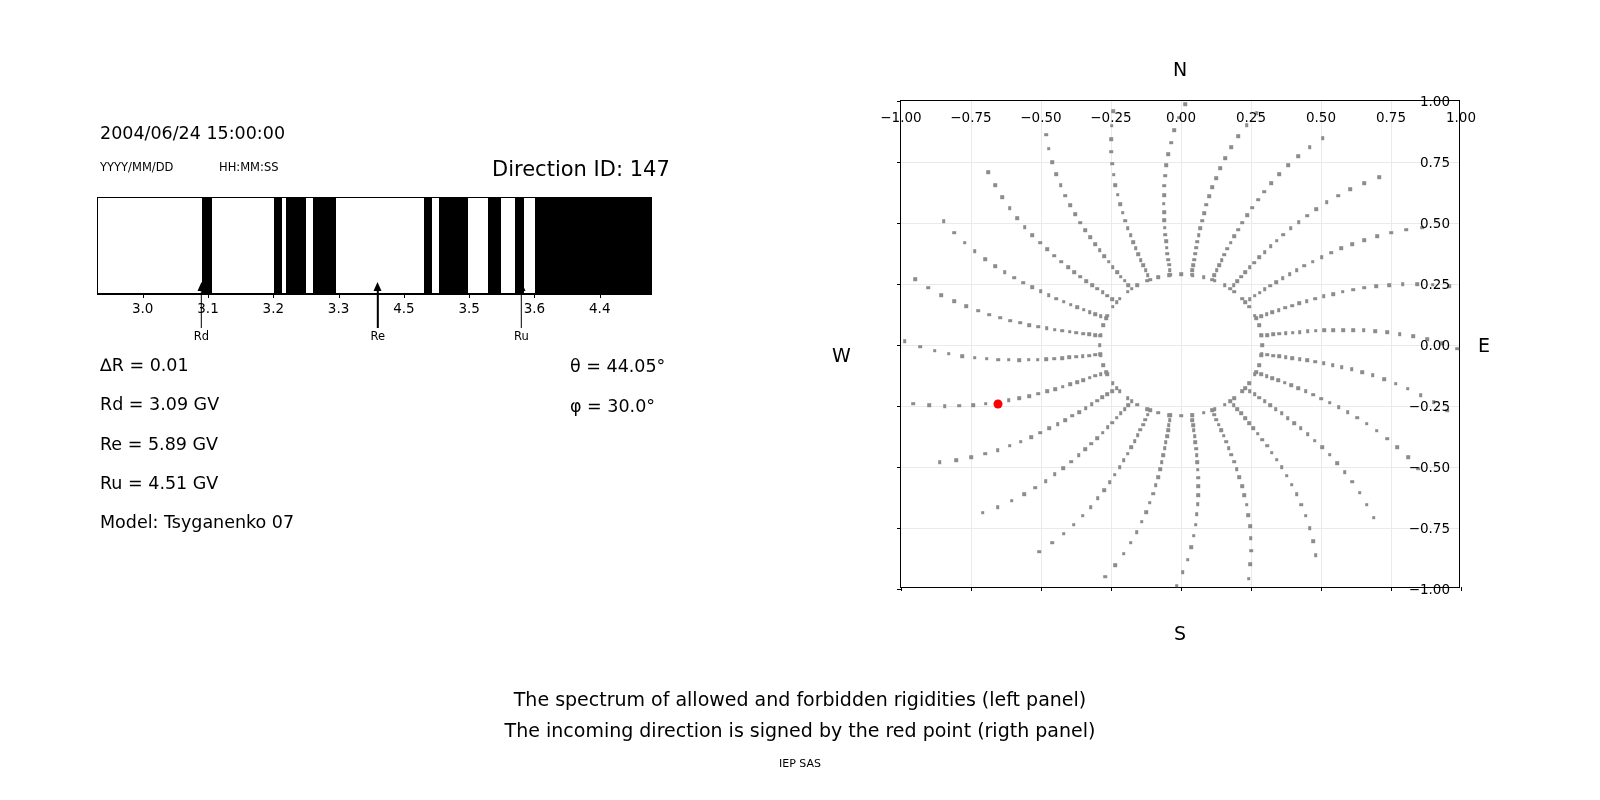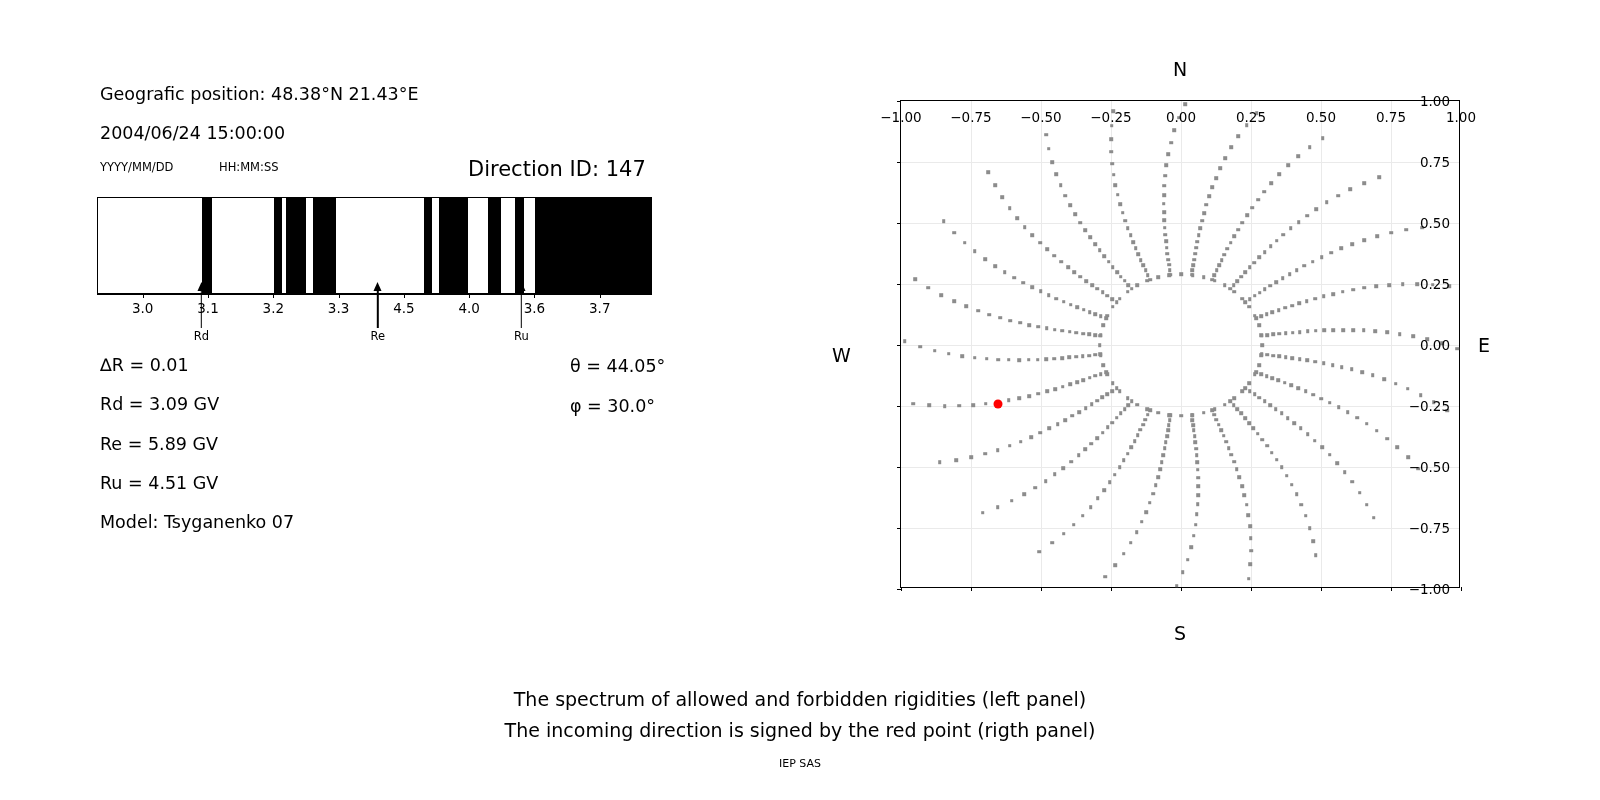--- a/index.html
+++ b/index.html
@@ -26,21 +26,21 @@
 
   .info-line {
     position: absolute;
     white-space: nowrap;
     color: #000;
   }
   #geo-position { left: 100px; top: 84px;  font-size: 17.5px; }
   #datetime     { left: 100px; top: 123px; font-size: 17.5px; }
   #date-format  { left: 100px; top: 160px; font-size: 11.5px; }
   #time-format  { left: 219px; top: 160px; font-size: 11.5px; }
-  #direction-id { left: 468px; top: 157px; font-size: 21px; }
+  #direction-id { left: 492px; top: 157px; font-size: 21px; }
 
   
   #spectrum-wrap {
     position: absolute;
     left: 97px; top: 197px;
     width: 555px; height: 97px;
   }
   #spectrum-bar {
     position: absolute;
     left: 0; top: 0;
@@ -215,21 +215,20 @@
     text-align: center;
     top: 757px;
     font-size: 11px;
   }
 </style>
 </head>
 <body>
 
 <div id="left-panel">
 
-  <div class="info-line" id="geo-position">Geografic position: 48.38°N 21.43°E</div>
 
   <div class="info-line" id="datetime">2004/06/24 15:00:00</div>
 
   <div class="info-line" id="date-format">YYYY/MM/DD</div>
 
   <div class="info-line" id="time-format">HH:MM:SS</div>
 
   <div class="info-line" id="direction-id">Direction ID: 147</div>
 
   <div id="spectrum-wrap">
@@ -252,25 +251,25 @@
       <div class="tick-label" style="left: 45.7059px;">3.0</div>
       <div class="tick" style="left: 111px;"></div>
       <div class="tick-label" style="left: 111px;">3.1</div>
       <div class="tick" style="left: 176.294px;"></div>
       <div class="tick-label" style="left: 176.294px;">3.2</div>
       <div class="tick" style="left: 241.588px;"></div>
       <div class="tick-label" style="left: 241.588px;">3.3</div>
       <div class="tick" style="left: 306.882px;"></div>
       <div class="tick-label" style="left: 306.882px;">4.5</div>
       <div class="tick" style="left: 372.176px;"></div>
-      <div class="tick-label" style="left: 372.176px;">4.0</div>
+      <div class="tick-label" style="left: 372.176px;">3.5</div>
       <div class="tick" style="left: 437.471px;"></div>
       <div class="tick-label" style="left: 437.471px;">3.6</div>
       <div class="tick" style="left: 502.765px;"></div>
-      <div class="tick-label" style="left: 502.765px;">3.7</div>
+      <div class="tick-label" style="left: 502.765px;">4.4</div>
       <div class="marker" style="left: 104.471px;">
         <div class="head"></div>
         <div class="shaft"></div>
         <div class="marker-label">Rd</div>
       </div>
       <div class="marker" style="left: 280.765px;">
         <div class="head"></div>
         <div class="shaft"></div>
         <div class="marker-label">Re</div>
       </div>

